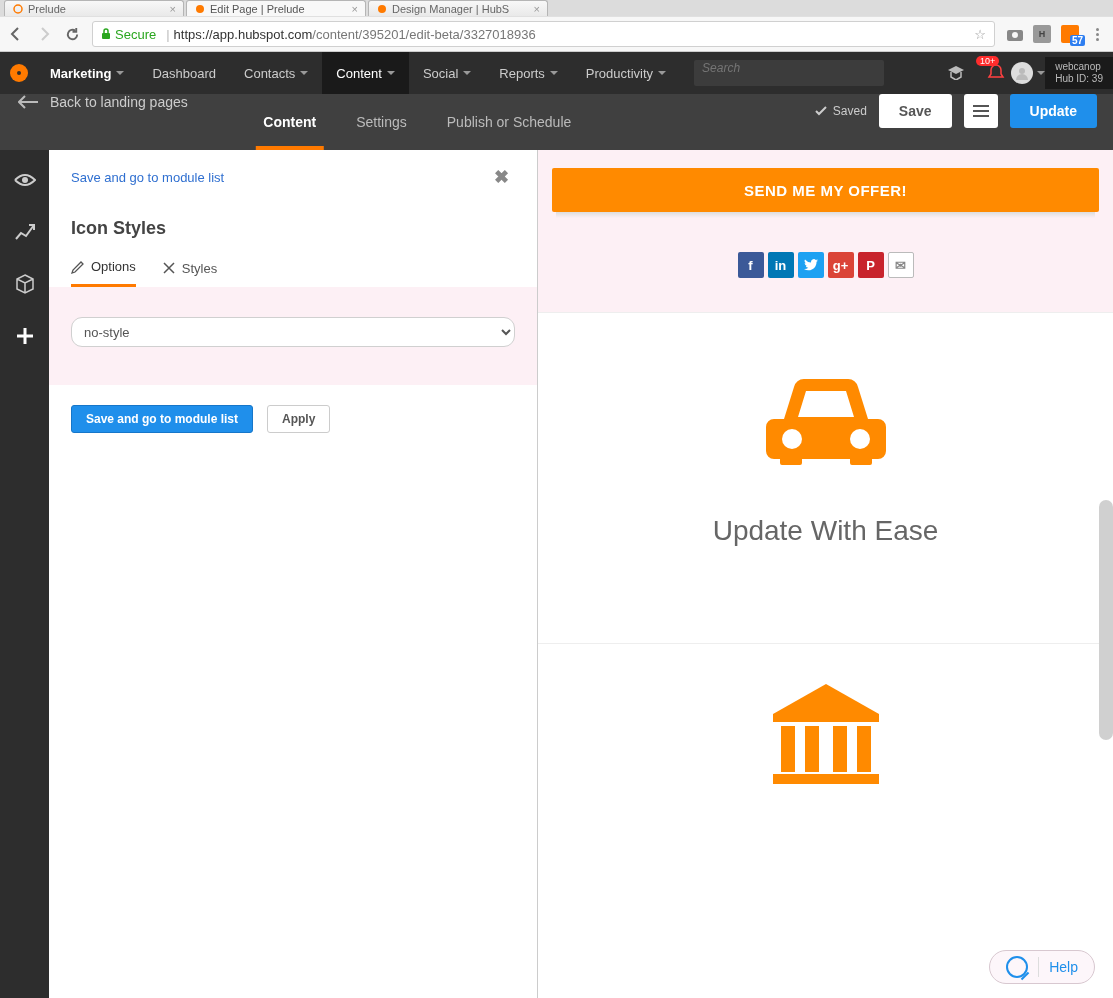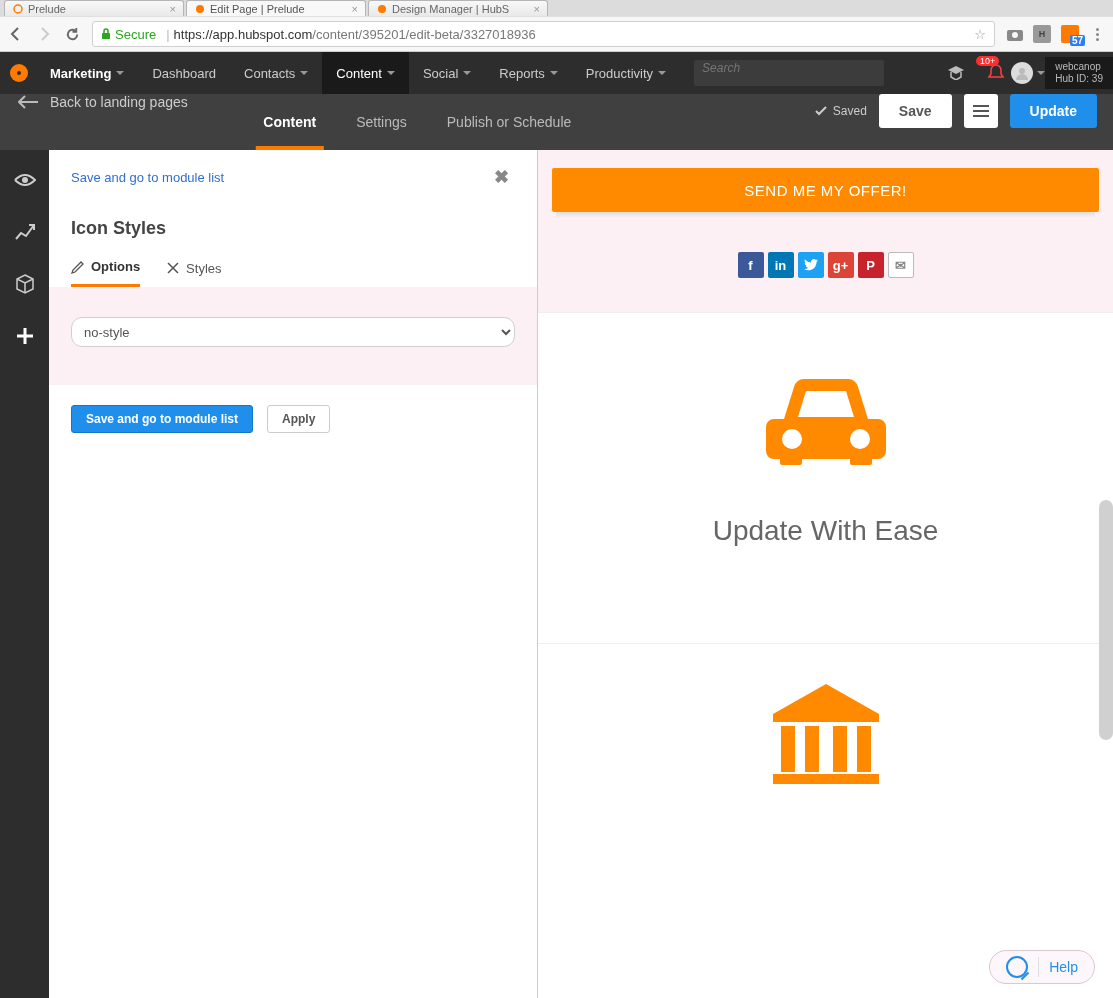--- a/index.html
+++ b/index.html
@@ -59,31 +59,31 @@
   .workspace{display:flex;height:calc(998px - 16px - 36px - 42px - 56px);position:relative}
   .rail{width:49px;background:#2d2d2d;display:flex;flex-direction:column;align-items:center;padding-top:18px;gap:28px;color:#ccc}
   .rail .ri{width:24px;height:24px;display:flex;align-items:center;justify-content:center;cursor:pointer}
   .left-panel{width:489px;background:#fff;display:flex;flex-direction:column;border-right:1px solid #ccc}
   .lp-head{padding:18px 22px 4px 22px;position:relative}
   .lp-head a{color:#2f6fd0;font-size:13px;text-decoration:none}
   .lp-head .close{position:absolute;right:28px;top:16px;color:#888;font-size:18px;font-weight:bold;cursor:pointer}
   .lp-title{font-size:18px;color:#444;font-weight:600;padding:28px 22px 10px 22px}
   .lp-tabs{display:flex;gap:26px;padding:10px 22px 0 22px;font-size:13px;color:#555}
   .lp-tabs .t{display:flex;align-items:center;gap:6px;padding-bottom:10px;cursor:pointer}
-  .lp-tabs .t.active{color:#333;border-bottom:3px solid #ff7a00;font-weight:700}
+  .lp-tabs .t.active{color:#333;border-bottom:3px solid #ff7a00;font-weight:400}
   .panel-form{background:#fdf0f5;padding:30px 22px 38px 22px}
   .panel-form select{width:100%;height:30px;background:#fff;border:1px solid #d0d0d0;border-radius:11px;font-size:13px;padding:0 8px;color:#555}
   .panel-actions{display:flex;gap:14px;padding:20px 22px}
   .pa-btn{height:28px;padding:0 14px;border-radius:3px;font-size:12px;font-weight:600;cursor:pointer}
   .pa-primary{background:#1f8feb;color:#fff;border:1px solid #1676c9}
   .pa-sec{background:#fff;color:#555;border:1px solid #ccc}
   
   .preview{flex:1;overflow-y:auto;background:#fff;position:relative}
   .hero{background:#fdf0f5;padding:18px 14px 34px 14px}
-  .cta-btn{background:#ff8a00;color:#fff;font-size:15px;font-weight:400;letter-spacing:.5px;height:44px;display:flex;align-items:center;justify-content:center;border-radius:2px}
+  .cta-btn{background:#ff8a00;color:#fff;font-size:15px;font-weight:700;letter-spacing:.5px;height:44px;display:flex;align-items:center;justify-content:center;border-radius:2px}
   .hero .shadow{height:6px;background:linear-gradient(#ddd,transparent);margin:0 4px}
   .social{display:flex;justify-content:center;gap:4px;margin-top:34px}
   .social .s{width:26px;height:26px;border-radius:2px;display:flex;align-items:center;justify-content:center;color:#fff;font-size:13px;font-weight:bold}
   .s.fb{background:#3b5998}.s.li{background:#0077b5}.s.tw{background:#1da1f2}.s.gp{background:#db4437}.s.pi{background:#c8232c}
   .s.ml{background:#fff;border:1px solid #bbb;color:#888}
   .section{padding:60px 26px;border-top:1px solid #eee}
   .big-icon{display:flex;justify-content:center;margin-bottom:50px}
   .section h2{font-size:28px;color:#666;text-align:center;font-weight:400;margin-bottom:36px}
   .section p{font-size:15px;color:#888;line-height:30px;text-align:justify}
   .scrollbar{position:absolute;right:0;top:350px;width:14px;height:240px;background:#d0d0d0;border-radius:7px}

